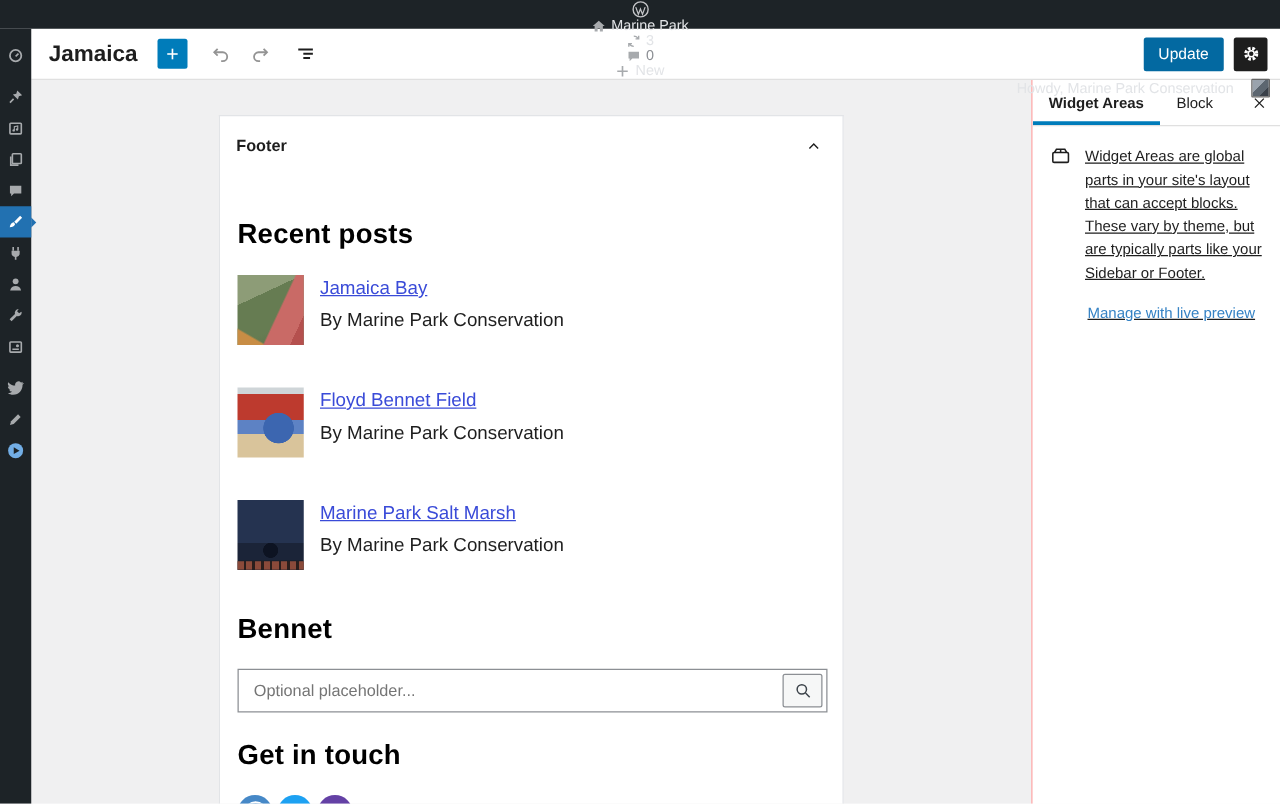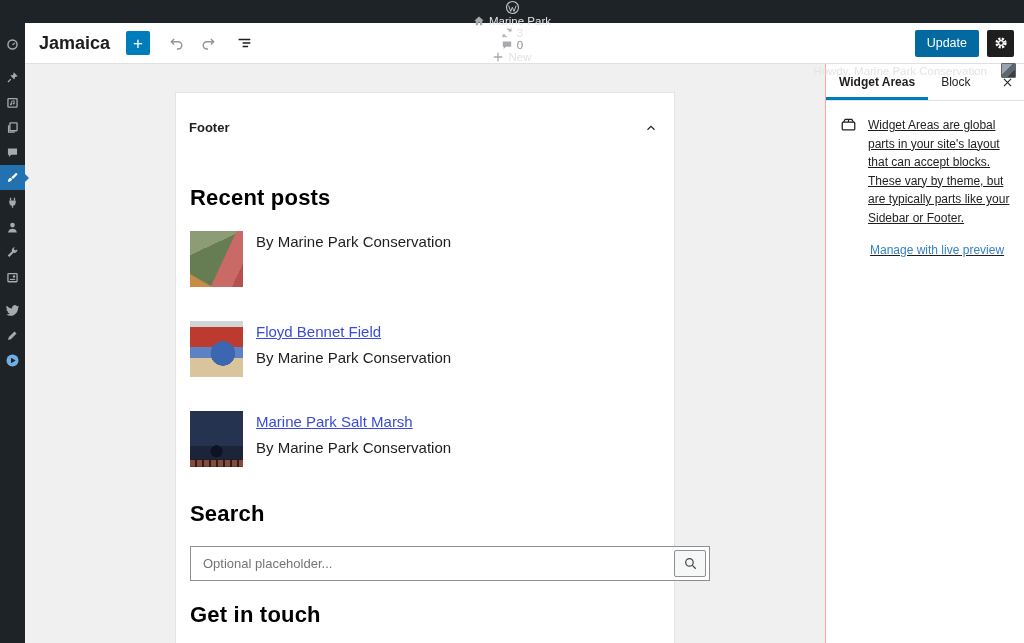--- a/index.html
+++ b/index.html
@@ -30,21 +30,21 @@
   .inserter-btn { width:24px; height:24px; background:#007cba; color:#fff; border:none; border-radius:2px; font-size:17px; line-height:1; display:flex; align-items:center; justify-content:center; cursor:pointer; margin-right:14px; }
   .tool-icon { display:inline-flex; align-items:center; justify-content:center; width:24px; height:24px; color:#949494; margin-right:8px; cursor:pointer; }
   .tool-icon.dark { color:#1e1e1e; margin-left:4px; }
   .header-right { margin-left:auto; display:flex; align-items:center; gap:8px; }
   .update-btn { background:#0369a1; color:#fff; border:none; border-radius:2px; height:27px; padding:0 12px; font-size:12.5px; cursor:pointer; font-family:inherit; }
   .gear-btn { width:27px; height:27px; background:#1e1e1e; border:none; border-radius:2px; display:flex; align-items:center; justify-content:center; cursor:pointer; }
 
   
   .canvas { position:absolute; top:64px; left:25px; right:199px; bottom:0; background:#f0f0f1; overflow:hidden; }
   .widget-panel { position:absolute; left:150px; top:28px; width:500px; height:calc(100% - 28px + 2px); background:#fff; border:1px solid #e2e4e7; border-bottom:none; }
-  .panel-header { display:flex; align-items:center; justify-content:space-between; padding:27px 16px 10px 13px; }
+  .panel-header { display:flex; align-items:center; justify-content:space-between; padding:16px 16px 10px 13px; }
   .panel-title { font-size:13px; font-weight:600; color:#1e1e1e; }
   .panel-toggle { background:none; border:none; cursor:pointer; display:flex; padding:0; }
   .panel-body { padding:0 14px; }
 
   .w-heading { font-size:22px; font-weight:700; color:#000; letter-spacing:.2px; }
   .h-recent { margin-top:40px; }
   .h-search { margin-top:33px; }
   .h-touch  { margin-top:21px; }
 
   .post-row { display:flex; gap:13px; margin-top:21px; margin-bottom:34px; }
@@ -61,21 +61,21 @@
       radial-gradient(circle at 50% 72%, #0d1322 0 12%, transparent 13%),
       repeating-linear-gradient(90deg, #8a4a3a 0 5px, #2a1e1c 5px 7px),
       linear-gradient(180deg, #253350 0 62%, #1b2438 62% 86%, #17202e 86% 100%);
       background-size:100% 100%, 100% 12%, 100% 100%;
       background-position:0 0, 0 100%, 0 0;
       background-repeat:no-repeat; }
   .post-info { display:flex; flex-direction:column; padding-top:2px; }
   .post-link { font-size:15px; color:#3a4bd8; text-decoration:underline; cursor:pointer; margin-bottom:9px; }
   .post-byline { font-size:15px; color:#1e1e1e; }
 
-  .search-wrap { margin-top:19px; display:flex; align-items:stretch; border:1px solid #8c8f94; background:#fff; height:35px; width:520px; }
+  .search-wrap { margin-top:19px; display:flex; align-items:stretch; border:1px solid #8c8f94; background:#fff; height:35px; width:472px; }
   .search-input { flex:1; border:none; outline:none; padding:0 12px; font-size:13px; font-family:inherit; color:#1e1e1e; background:transparent; }
   .search-input::placeholder { color:#757575; }
   .search-btn { margin:3px; width:32px; border:1px solid #8c8f94; background:#f6f7f7; border-radius:2px; display:flex; align-items:center; justify-content:center; cursor:pointer; }
 
   .social-row { display:flex; gap:4px; margin-top:19px; }
   .social-circle { width:28px; height:28px; border-radius:50%; display:flex; align-items:center; justify-content:center; cursor:pointer; }
   .social-wp { background:#4688c7; }
   .social-twitter { background:#1da1f2; }
   .social-twitch { background:#6441a5; }
 
@@ -265,41 +265,42 @@
           </svg>
       </button>
     </div>
     <div class="panel-body">
 
       <h2 class="w-heading h-recent">Recent posts</h2>
 
       <div class="post-row">
         <div class="thumb thumb-1"></div>
         <div class="post-info">
+          <a class="post-link">Jamaica Bay</a>
           <span class="post-byline">By Marine Park Conservation</span>
         </div>
       </div>
 
       <div class="post-row">
         <div class="thumb thumb-2"></div>
         <div class="post-info">
           <a class="post-link">Floyd Bennet Field</a>
           <span class="post-byline">By Marine Park Conservation</span>
         </div>
       </div>
 
       <div class="post-row">
         <div class="thumb thumb-3"></div>
         <div class="post-info">
           <a class="post-link">Marine Park Salt Marsh</a>
           <span class="post-byline">By Marine Park Conservation</span>
         </div>
       </div>
 
-      <h2 class="w-heading h-search">Search</h2>
+      <h2 class="w-heading h-search">Bennet</h2>
       <div class="search-wrap">
         <input class="search-input" placeholder="Optional placeholder..." style="">
         <button class="search-btn">
           <svg width="15" height="15" viewBox="0 0 20 20">
               <circle cx="8.6" cy="8.6" r="5" fill="none" stroke="#3c434a" stroke-width="1.6"></circle>
               <path d="M12.6 12.6L17 17" stroke="#3c434a" stroke-width="1.6"></path>
             </svg>
         </button>
       </div>
 

